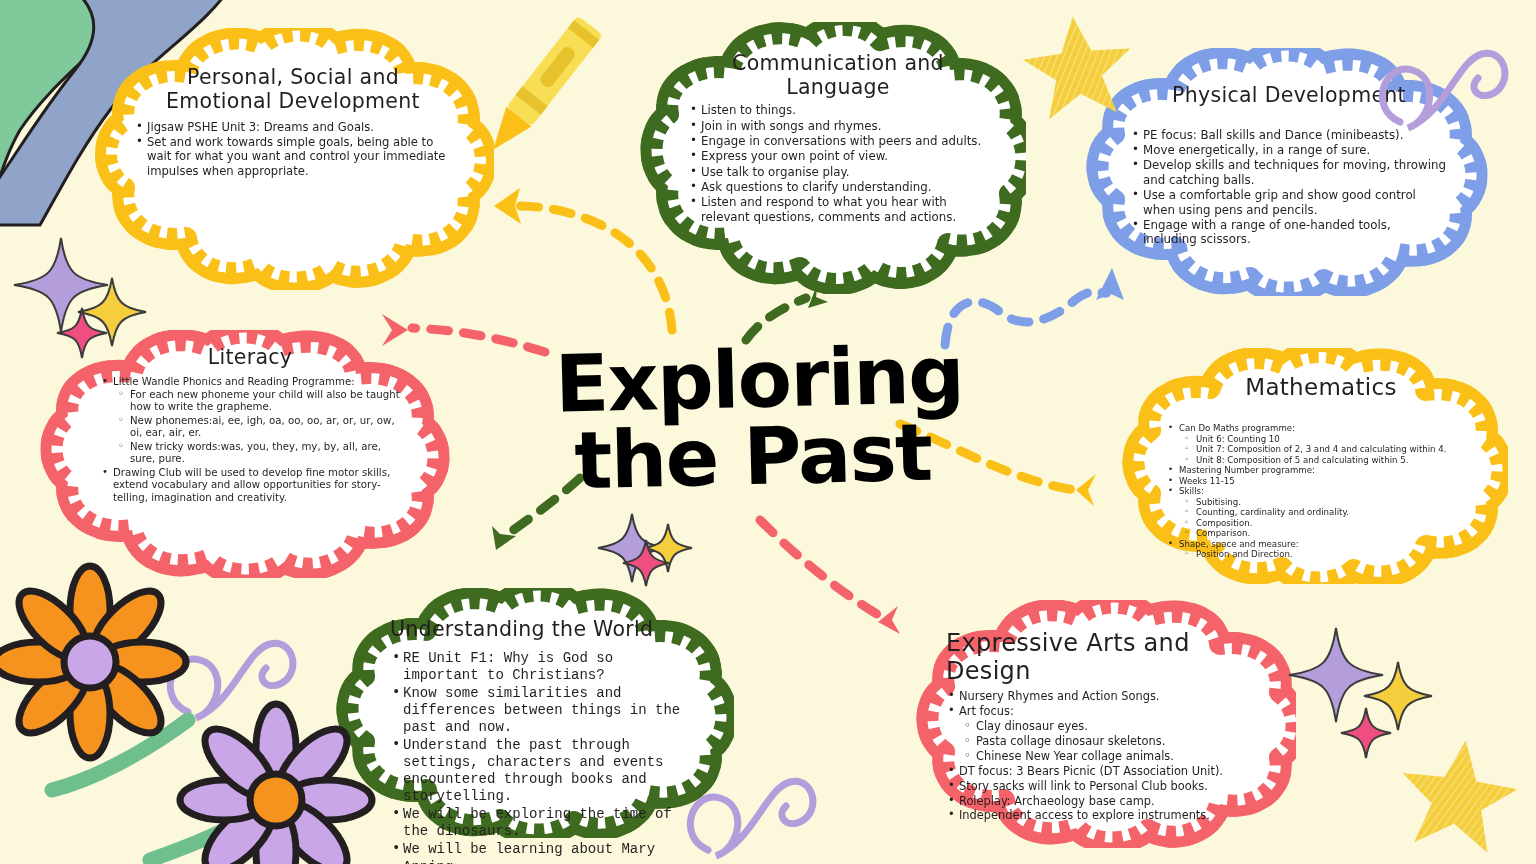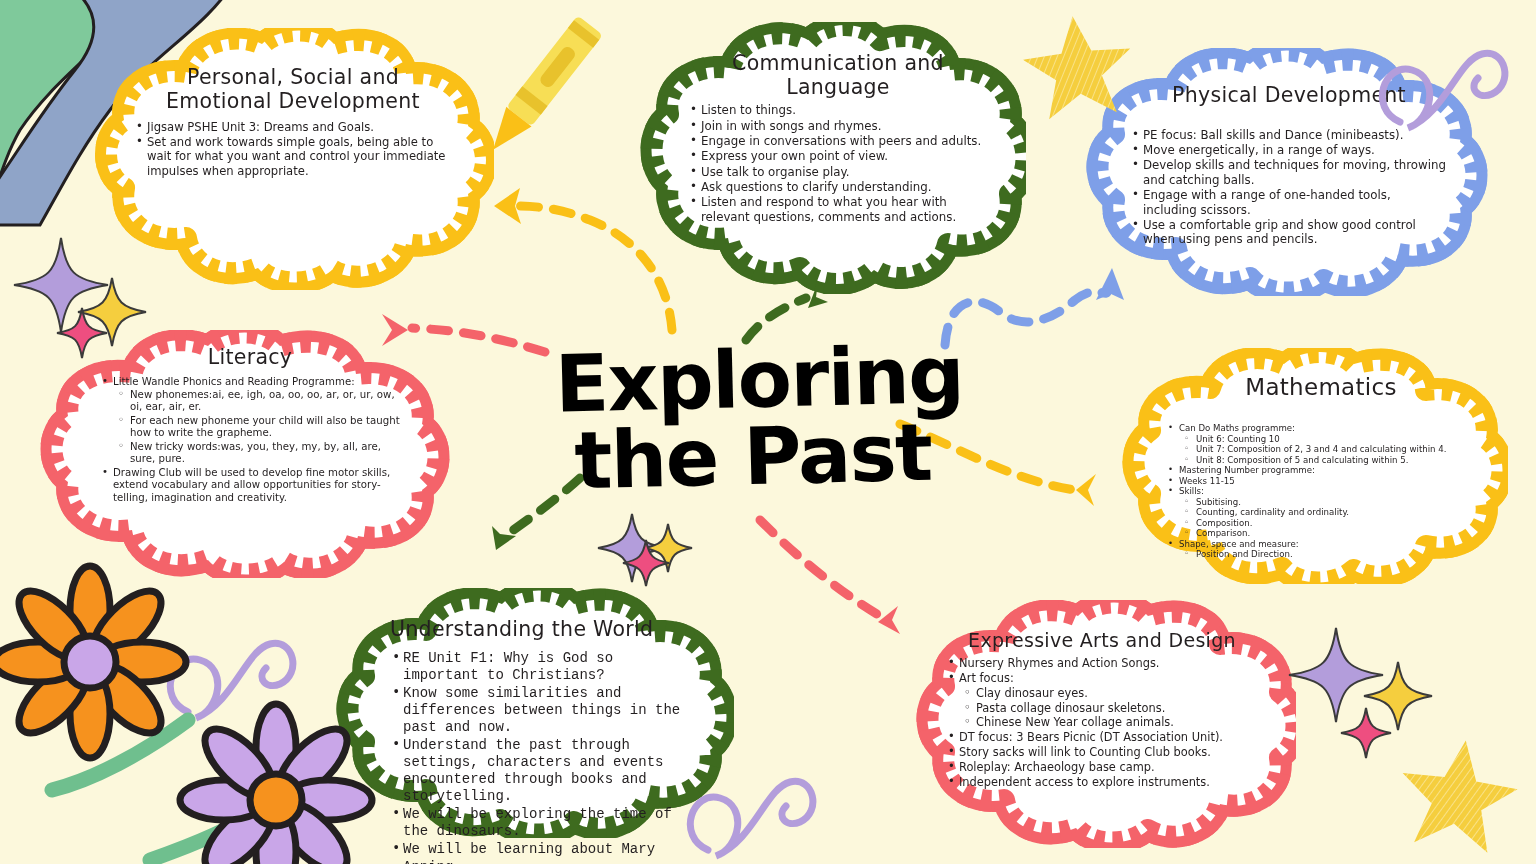--- a/index.html
+++ b/index.html
@@ -85,21 +85,21 @@
   #cloud-math   h2 { font-size: 23px; margin-bottom: 23px; }
   #cloud-math   li { font-size: 8.6px; margin-bottom: 0; }
 
   #cloud-utw    { left: 322px;  top: 588px; width: 412px; height: 250px; }
   #cloud-utw    .content { left: 68px; top: 30px; width: 302px; }
   #cloud-utw    h2 { font-size: 20.5px; text-align: left; margin-bottom: 8px; }
   #cloud-utw    li { font-size: 14px; font-family: Liberation Mono, monospace; }
 
   #cloud-ead    { left: 906px;  top: 600px; width: 390px; height: 248px; }
   #cloud-ead    .content { left: 40px; top: 30px; width: 312px; }
-  #cloud-ead    h2 { font-size: 19px; text-align: center; margin-bottom: 5px; }
+  #cloud-ead    h2 { font-size: 24px; text-align: left; margin-bottom: 5px; }
   #cloud-ead    li { font-size: 11.4px; }
 
   
   #centre-title {
     position: absolute;
     left: 556px; top: 342px;
     width: 392px;
     text-align: center;
     color: #000;
     font-family: "DejaVu Sans", "Liberation Sans", sans-serif;
@@ -206,44 +206,44 @@
                    C 368 38 398 62 392 94 C 414 108 414 146 392 160 C 398 192 366 214 330 206
                    C 324 234 282 248 256 232 C 236 250 196 248 182 230 C 148 244 112 228 108 200
                    C 70 206 40 182 46 152 C 24 138 24 100 46 86 C 40 56 70 36 106 42 Z" fill="#ffffff" stroke="#7E9FE8" stroke-width="22" stroke-linejoin="round"></path>
           <use href="#p-pd" fill="#ffffff" stroke="#FAC017" stroke-width="3.5" stroke-dasharray="11 8" stroke-linejoin="round"></use>
         </svg>
       </div>
       <div class="content">
         <h2>Physical Development</h2>
         <ul>
             <li class="l1">PE focus: Ball skills and Dance (minibeasts).</li>
-            <li class="l1">Move energetically, in a range of ways.</li>
+            <li class="l1">Move energetically, in a range of sure.</li>
             <li class="l1">Develop skills and techniques for moving, throwing and catching balls.</li>
+            <li class="l1">Use a comfortable grip and show good control when using pens and pencils.</li>
             <li class="l1">Engage with a range of one-handed tools, including scissors.</li>
-            <li class="l1">Use a comfortable grip and show good control when using pens and pencils.</li>
           </ul>
       </div>
     </div>
 
     <div class="cloud" id="cloud-lit">
       <div class="svgwrap">
         <svg viewBox="0 0 432 248" preserveAspectRatio="none">
           <path id="p-lit" d="M 110 42 C 116 14 156 2 186 16 C 204 -2 242 -2 258 16 C 296 4 332 18 334 44
                    C 376 38 406 62 400 94 C 422 108 422 146 400 160 C 406 192 374 214 336 206
                    C 330 234 288 248 262 232 C 242 250 200 248 186 230 C 150 244 114 228 110 200
                    C 72 206 40 182 46 152 C 24 138 24 100 46 86 C 40 56 72 36 110 42 Z" fill="#ffffff" stroke="#F4636A" stroke-width="22" stroke-linejoin="round"></path>
           <use href="#p-lit" fill="#ffffff" stroke="#3E6B1F" stroke-width="3.5" stroke-dasharray="11 8" stroke-linejoin="round"></use>
         </svg>
       </div>
       <div class="content">
         <h2>Literacy</h2>
         <ul>
             <li class="l1">Little Wandle Phonics and Reading Programme:</li>
+            <li class="l2">For each new phoneme your child will also be taught how to write the grapheme.</li>
             <li class="l2">New phonemes:ai, ee, igh, oa, oo, oo, ar, or, ur, ow, oi, ear, air, er.</li>
-            <li class="l2">For each new phoneme your child will also be taught how to write the grapheme.</li>
             <li class="l2">New tricky words:was, you, they, my, by, all, are, sure, pure.</li>
             <li class="l1">Drawing Club will be used to develop fine motor skills, extend vocabulary and allow opportunities for story-telling, imagination and creativity.</li>
           </ul>
       </div>
     </div>
 
     <div class="cloud" id="cloud-math">
       <div class="svgwrap">
         <svg viewBox="0 0 400 236" preserveAspectRatio="none">
           <path id="p-math" d="M 102 40 C 108 14 146 2 176 16 C 194 0 230 0 246 16 C 282 4 316 18 318 42
@@ -307,21 +307,21 @@
       </div>
       <div class="content">
         <h2>Expressive Arts and Design</h2>
         <ul>
             <li class="l1">Nursery Rhymes and Action Songs.</li>
             <li class="l1">Art focus:</li>
             <li class="l2">Clay dinosaur eyes.</li>
             <li class="l2">Pasta collage dinosaur skeletons.</li>
             <li class="l2">Chinese New Year collage animals.</li>
             <li class="l1">DT focus: 3 Bears Picnic (DT Association Unit).</li>
-            <li class="l1">Story sacks will link to Counting Club books.</li>
+            <li class="l1">Story sacks will link to Personal Club books.</li>
             <li class="l1">Roleplay: Archaeology base camp.</li>
             <li class="l1">Independent access to explore instruments.</li>
           </ul>
       </div>
     </div>
 
   </div>
 
   <svg class="layer" id="deco-front" viewBox="0 0 1536 864">
     <defs>

